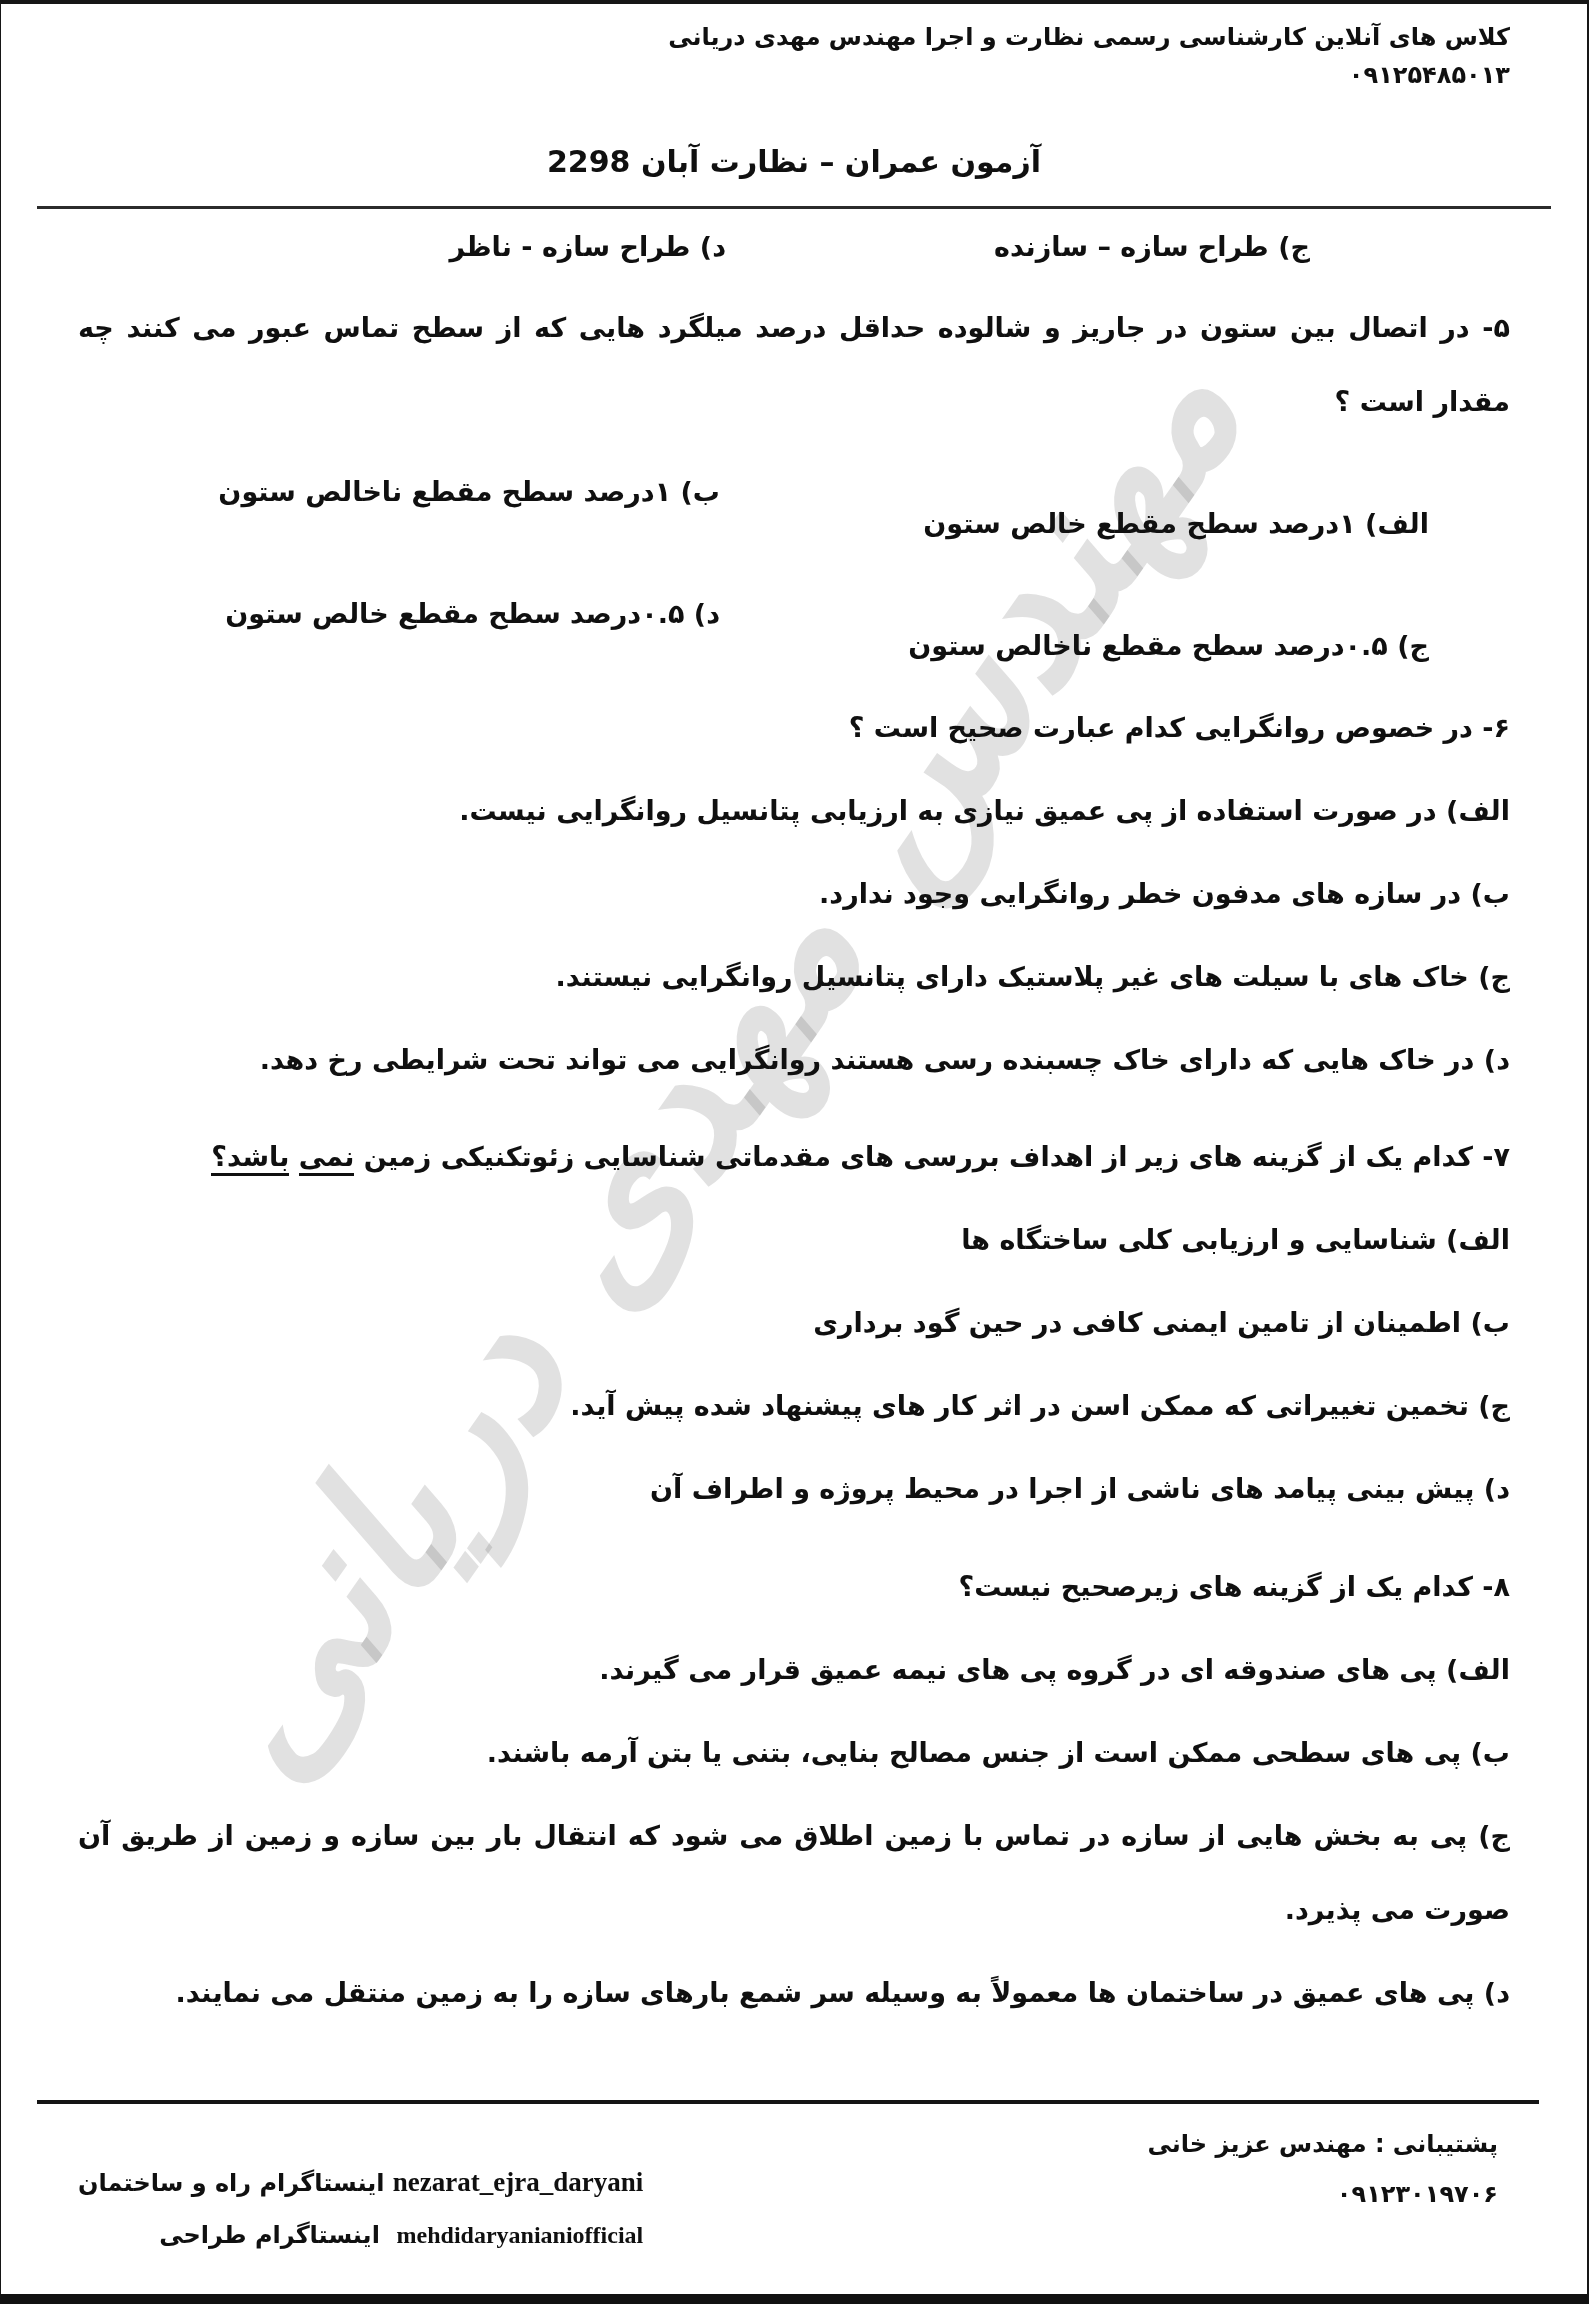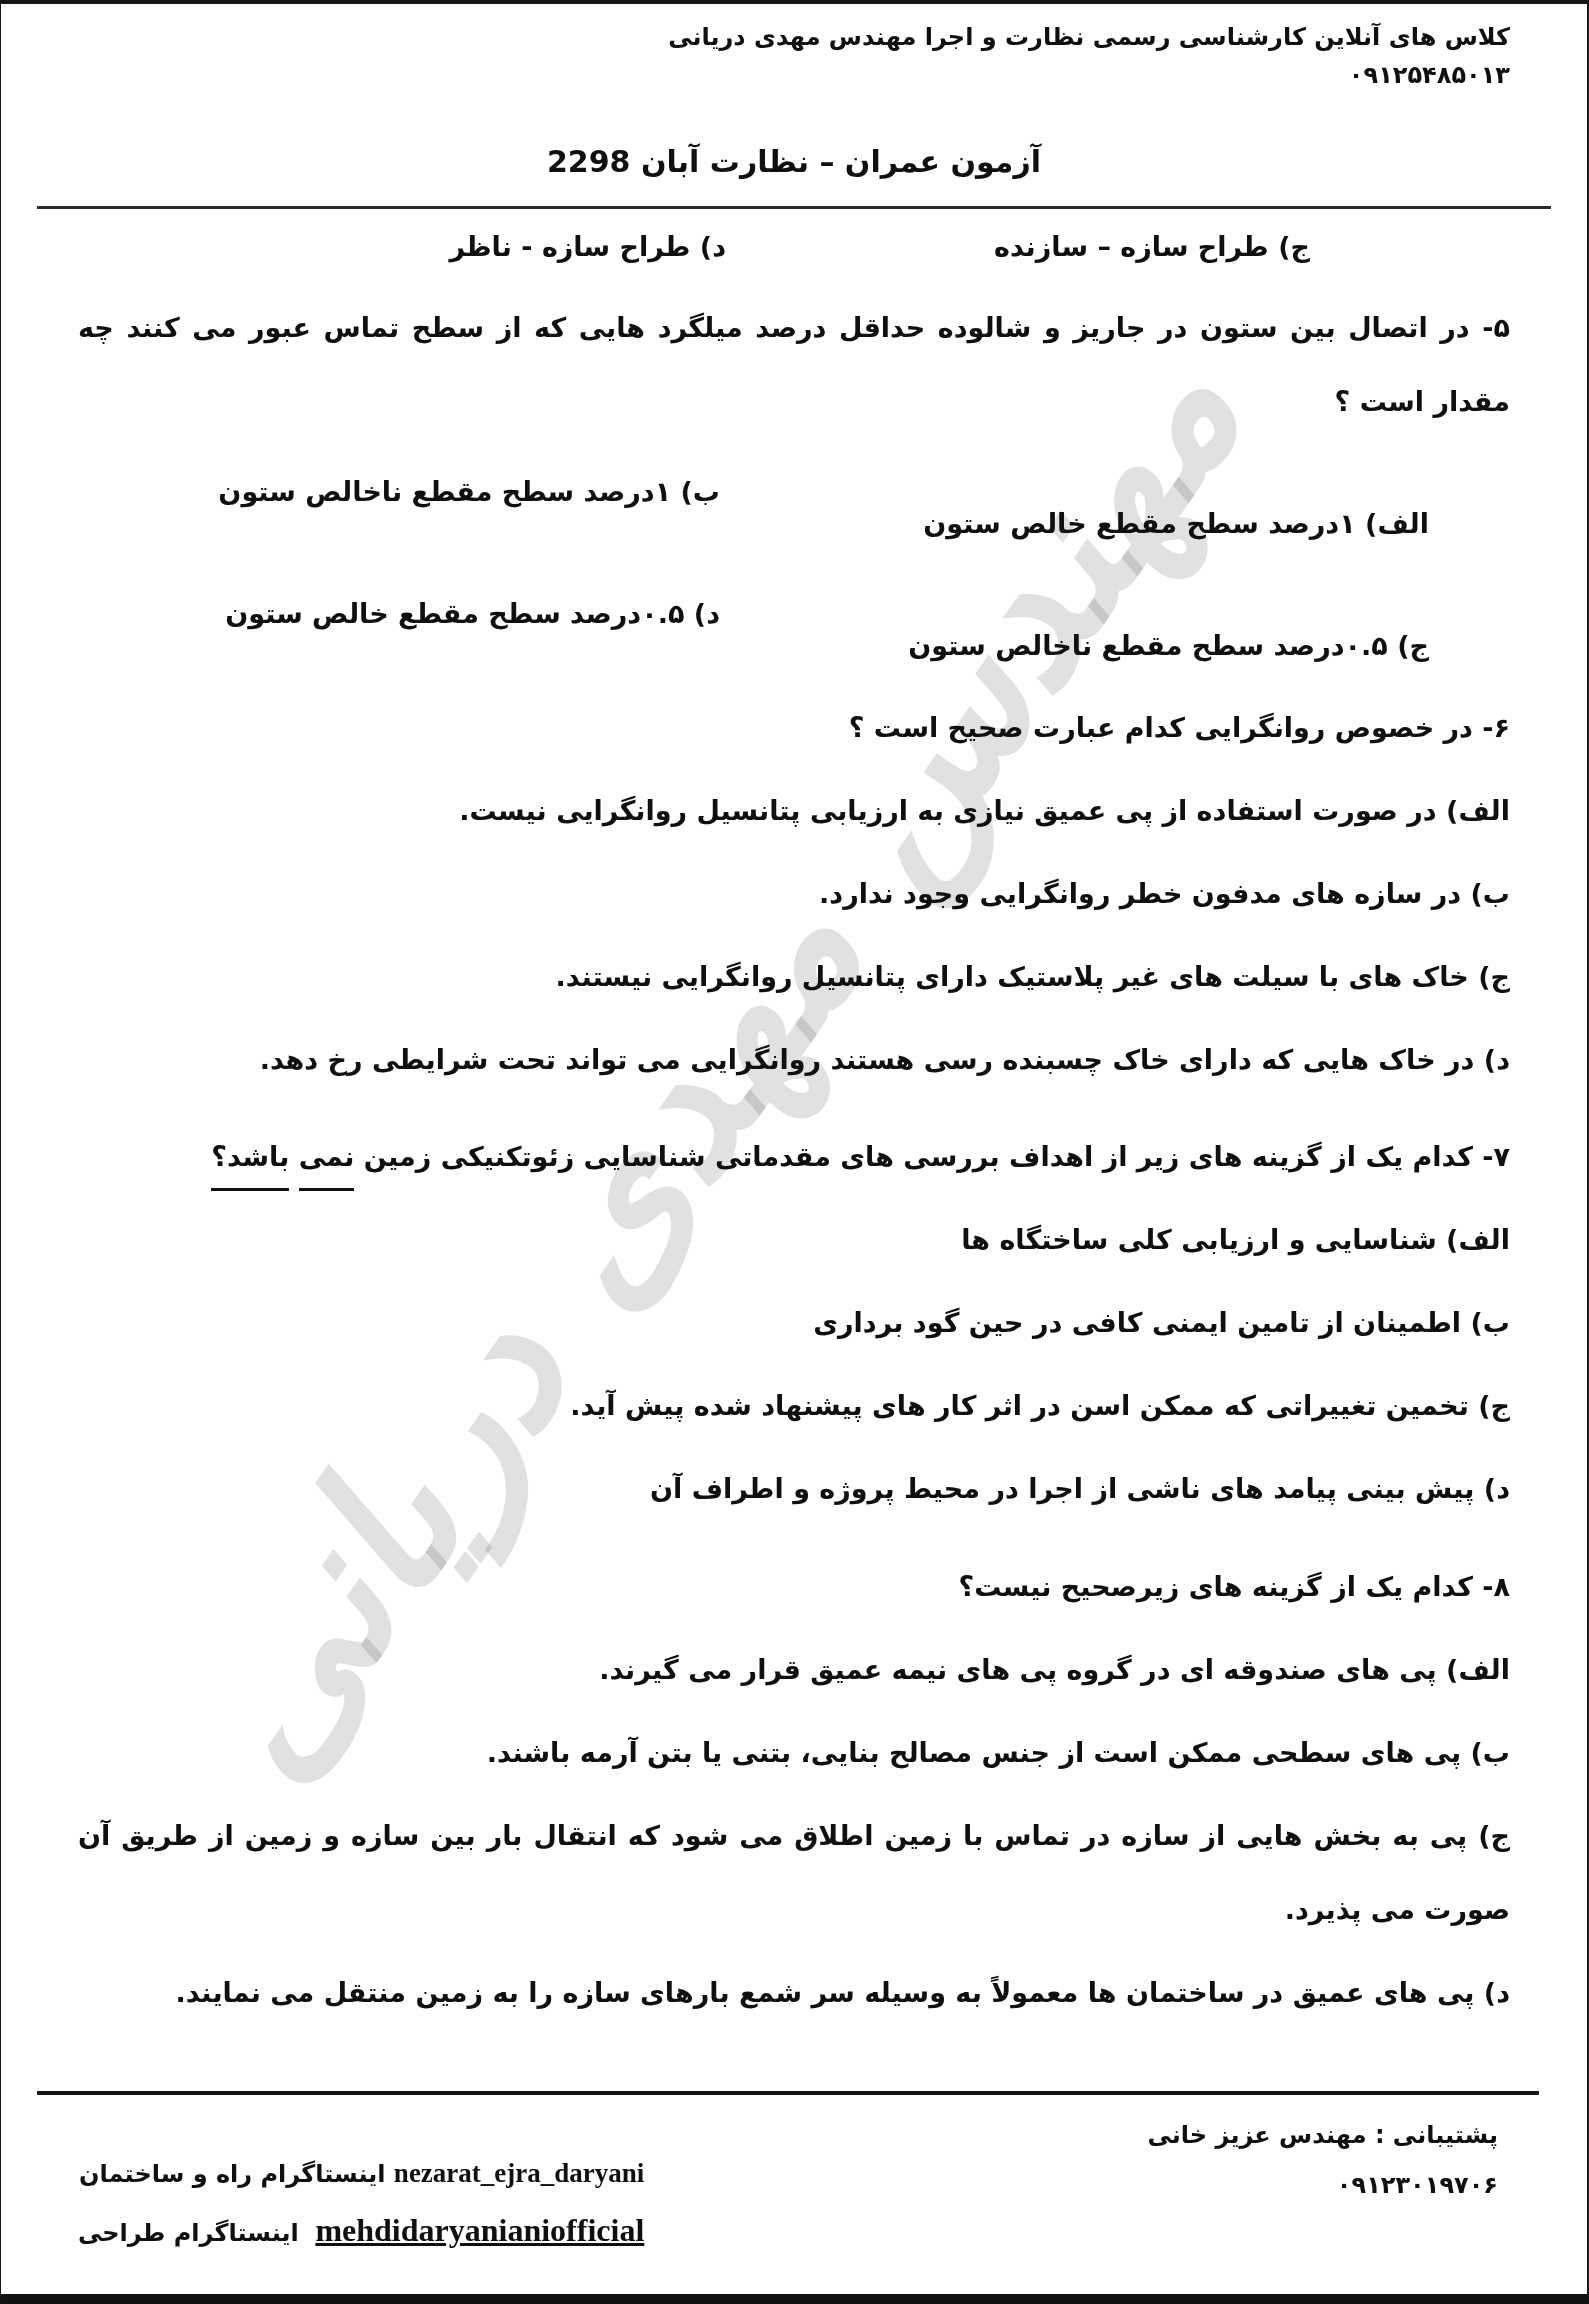--- a/index.html
+++ b/index.html
@@ -34,31 +34,31 @@
         font-size:27px;font-weight:bold;line-height:43px;}
   .pair .cell{text-align:right;}
   .carry .cell.right{padding-right:200px;}
   .carry .cell.left{padding-right:68px;}
   .q5opts .cell.right{padding-right:81px;margin-top:32px;}
   .q5opts .cell.left{padding-right:74px;}
   .pair + .pair{margin-top:47px;}
   .qt{margin:23.4px 0 0 0;font-size:27px;font-weight:bold;line-height:74px;text-align:justify;}
   .opt{margin:9px 0 0 0;font-size:27px;font-weight:bold;line-height:74px;text-align:justify;}
   .q5 .pair:first-of-type{margin-top:31px;}
-  .ul{border-bottom:3.6px solid #101010;padding-bottom:16px;}
+  .ul{border-bottom:3.6px solid #101010;padding-bottom:1px;}
   .footer{position:absolute;z-index:1;left:0;right:12px;bottom:0;padding:0 77px 21.6px 77px;}
   .f-rule{margin:0 -41px 21.6px -41px;height:3.6px;background:#151515;}
   .f-grid{display:flex;align-items:flex-start;justify-content:space-between;}
   .f-insta{margin-top:41px;text-align:right;}
   .f-insta div{margin-bottom:23.4px;font-size:24px;font-weight:bold;}
   .f-support{text-align:right;}
   .f-support .s-line{font-size:24px;font-weight:bold;line-height:36px;margin-bottom:14.4px;}
   .lat{direction:ltr;unicode-bidi:embed;font-size:27px;font-weight:bold;
        font-family:Liberation Serif, serif;}
-  .lat-serif{font-family:"Liberation Serif","DejaVu Serif",serif;font-size:32px;text-decoration:underline;}
+  .lat-serif{font-family:"Liberation Serif","DejaVu Serif",serif;font-size:24px;}
 </style>
 </head>
 <body>
 
 <div class="page">
 
   <div class="watermark">مهندس مهدی دریانی</div>
 
   <div class="content">
 

